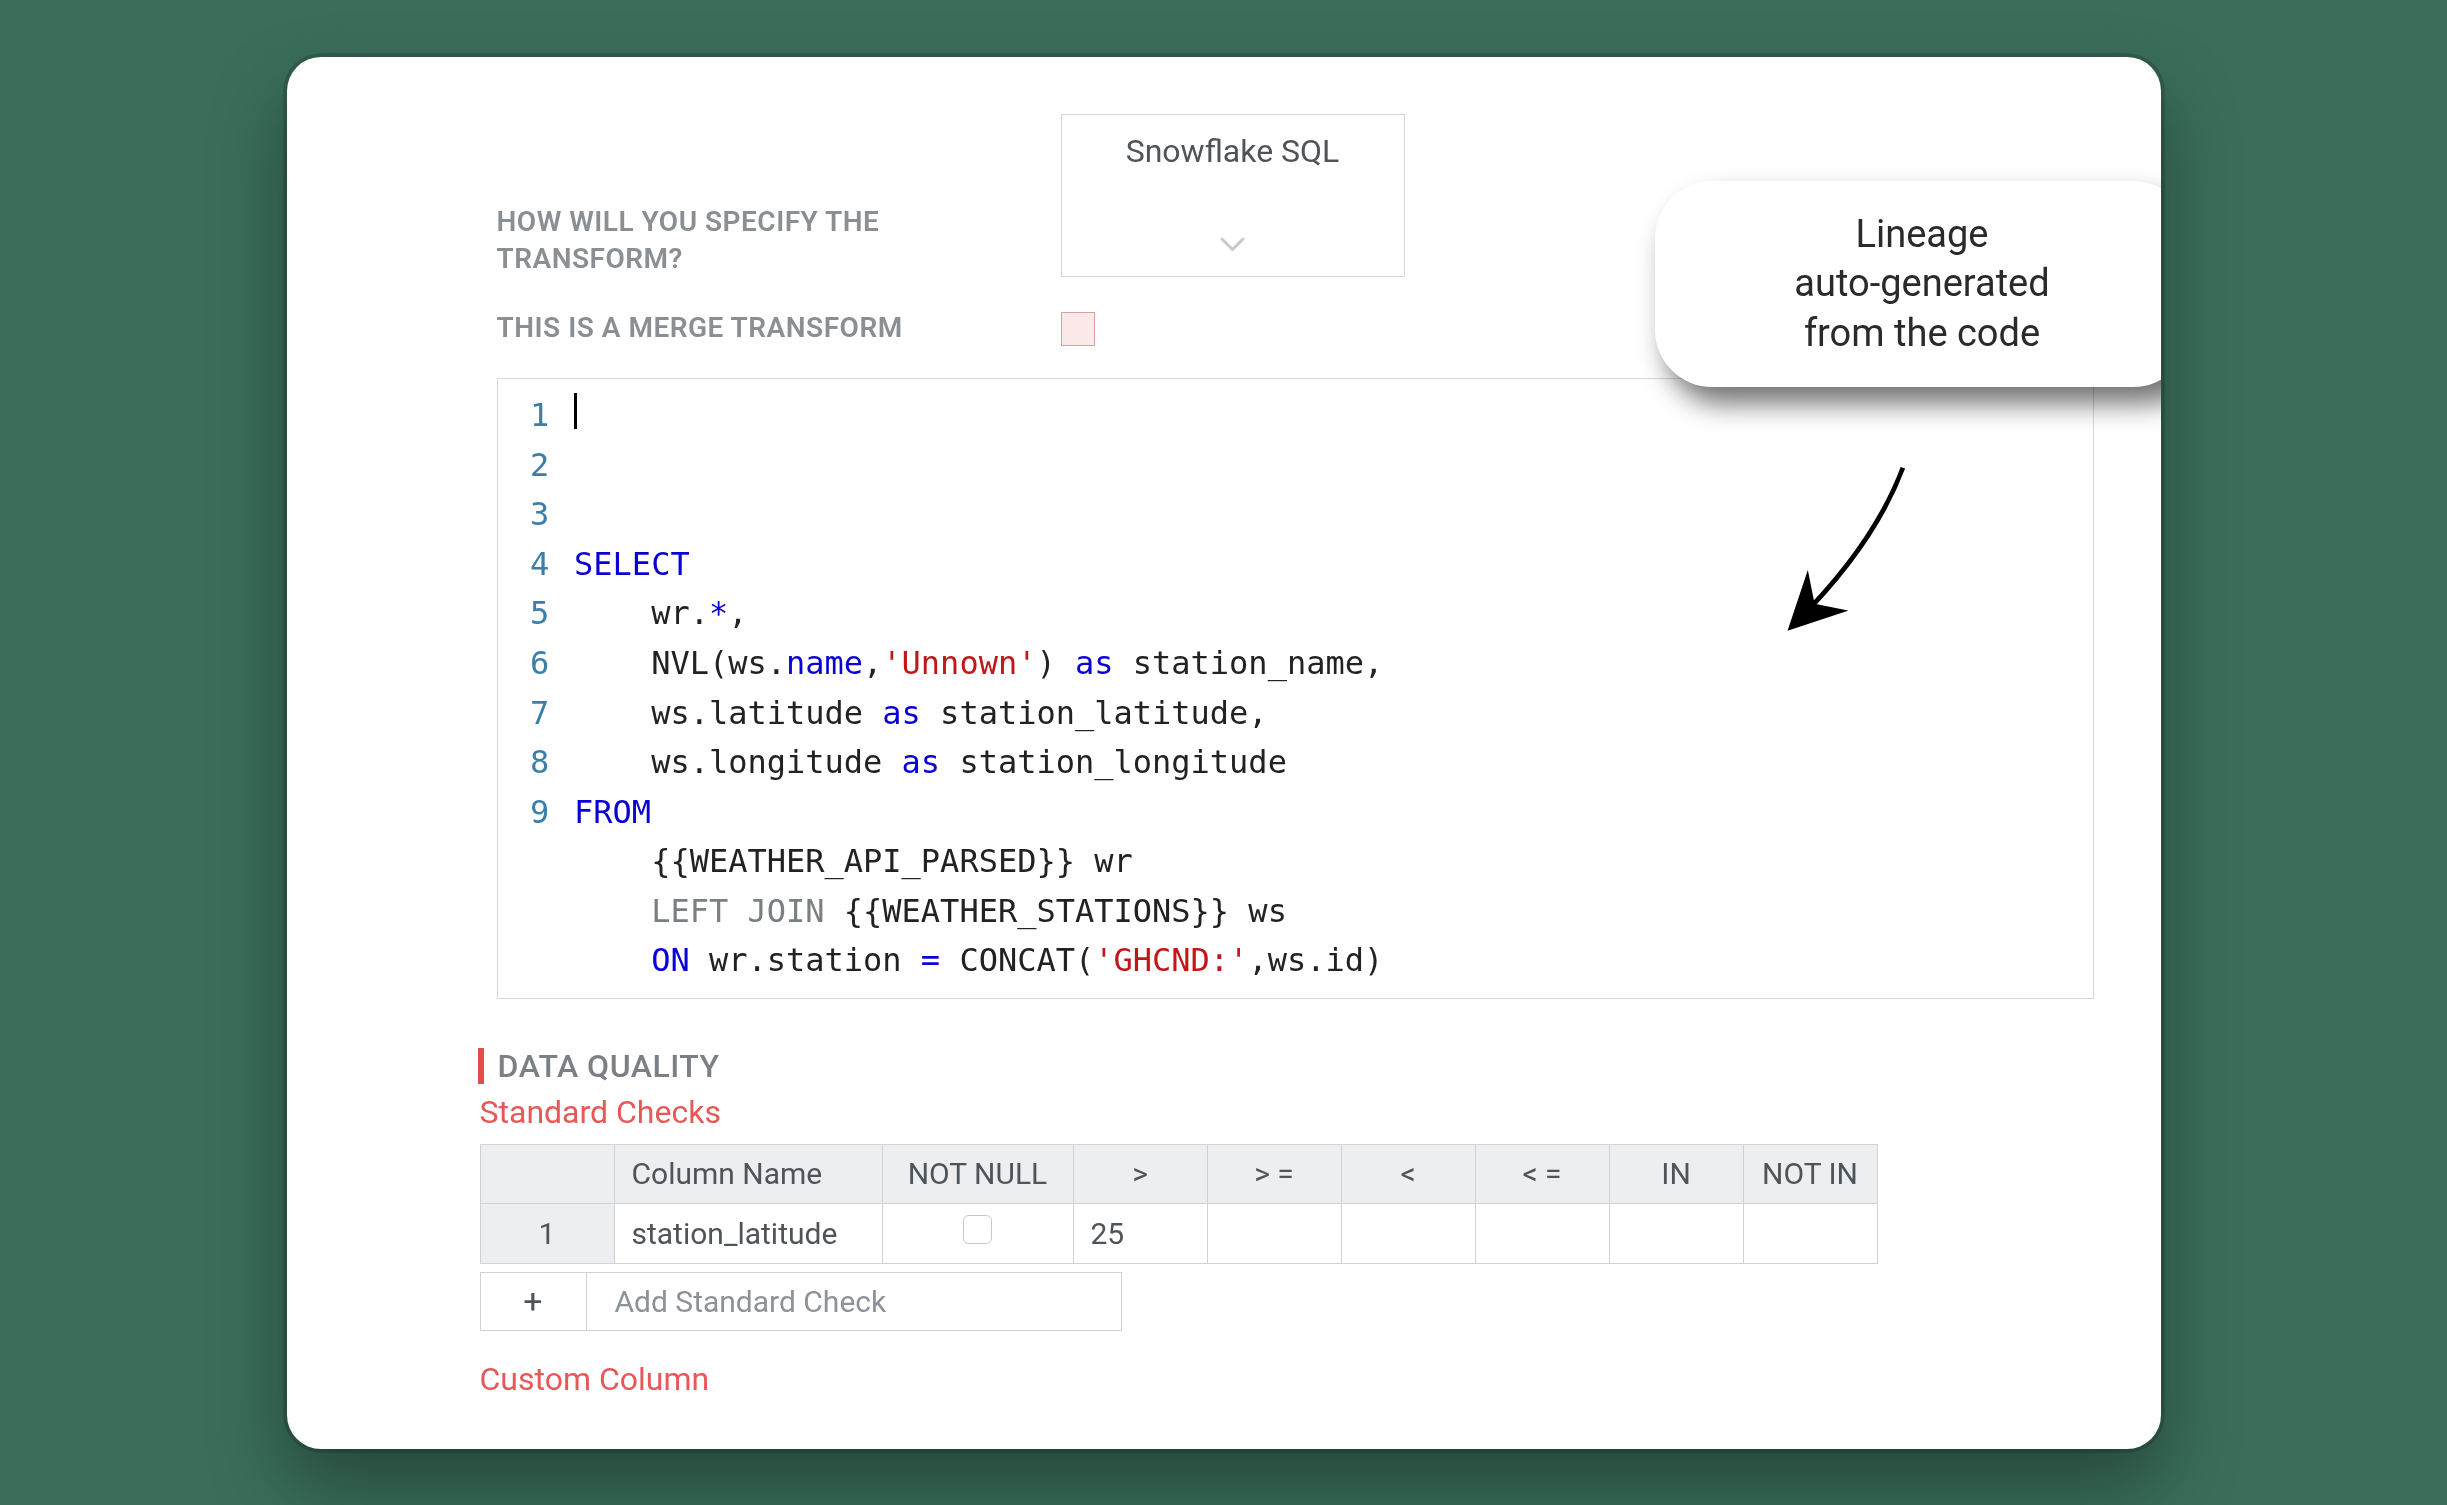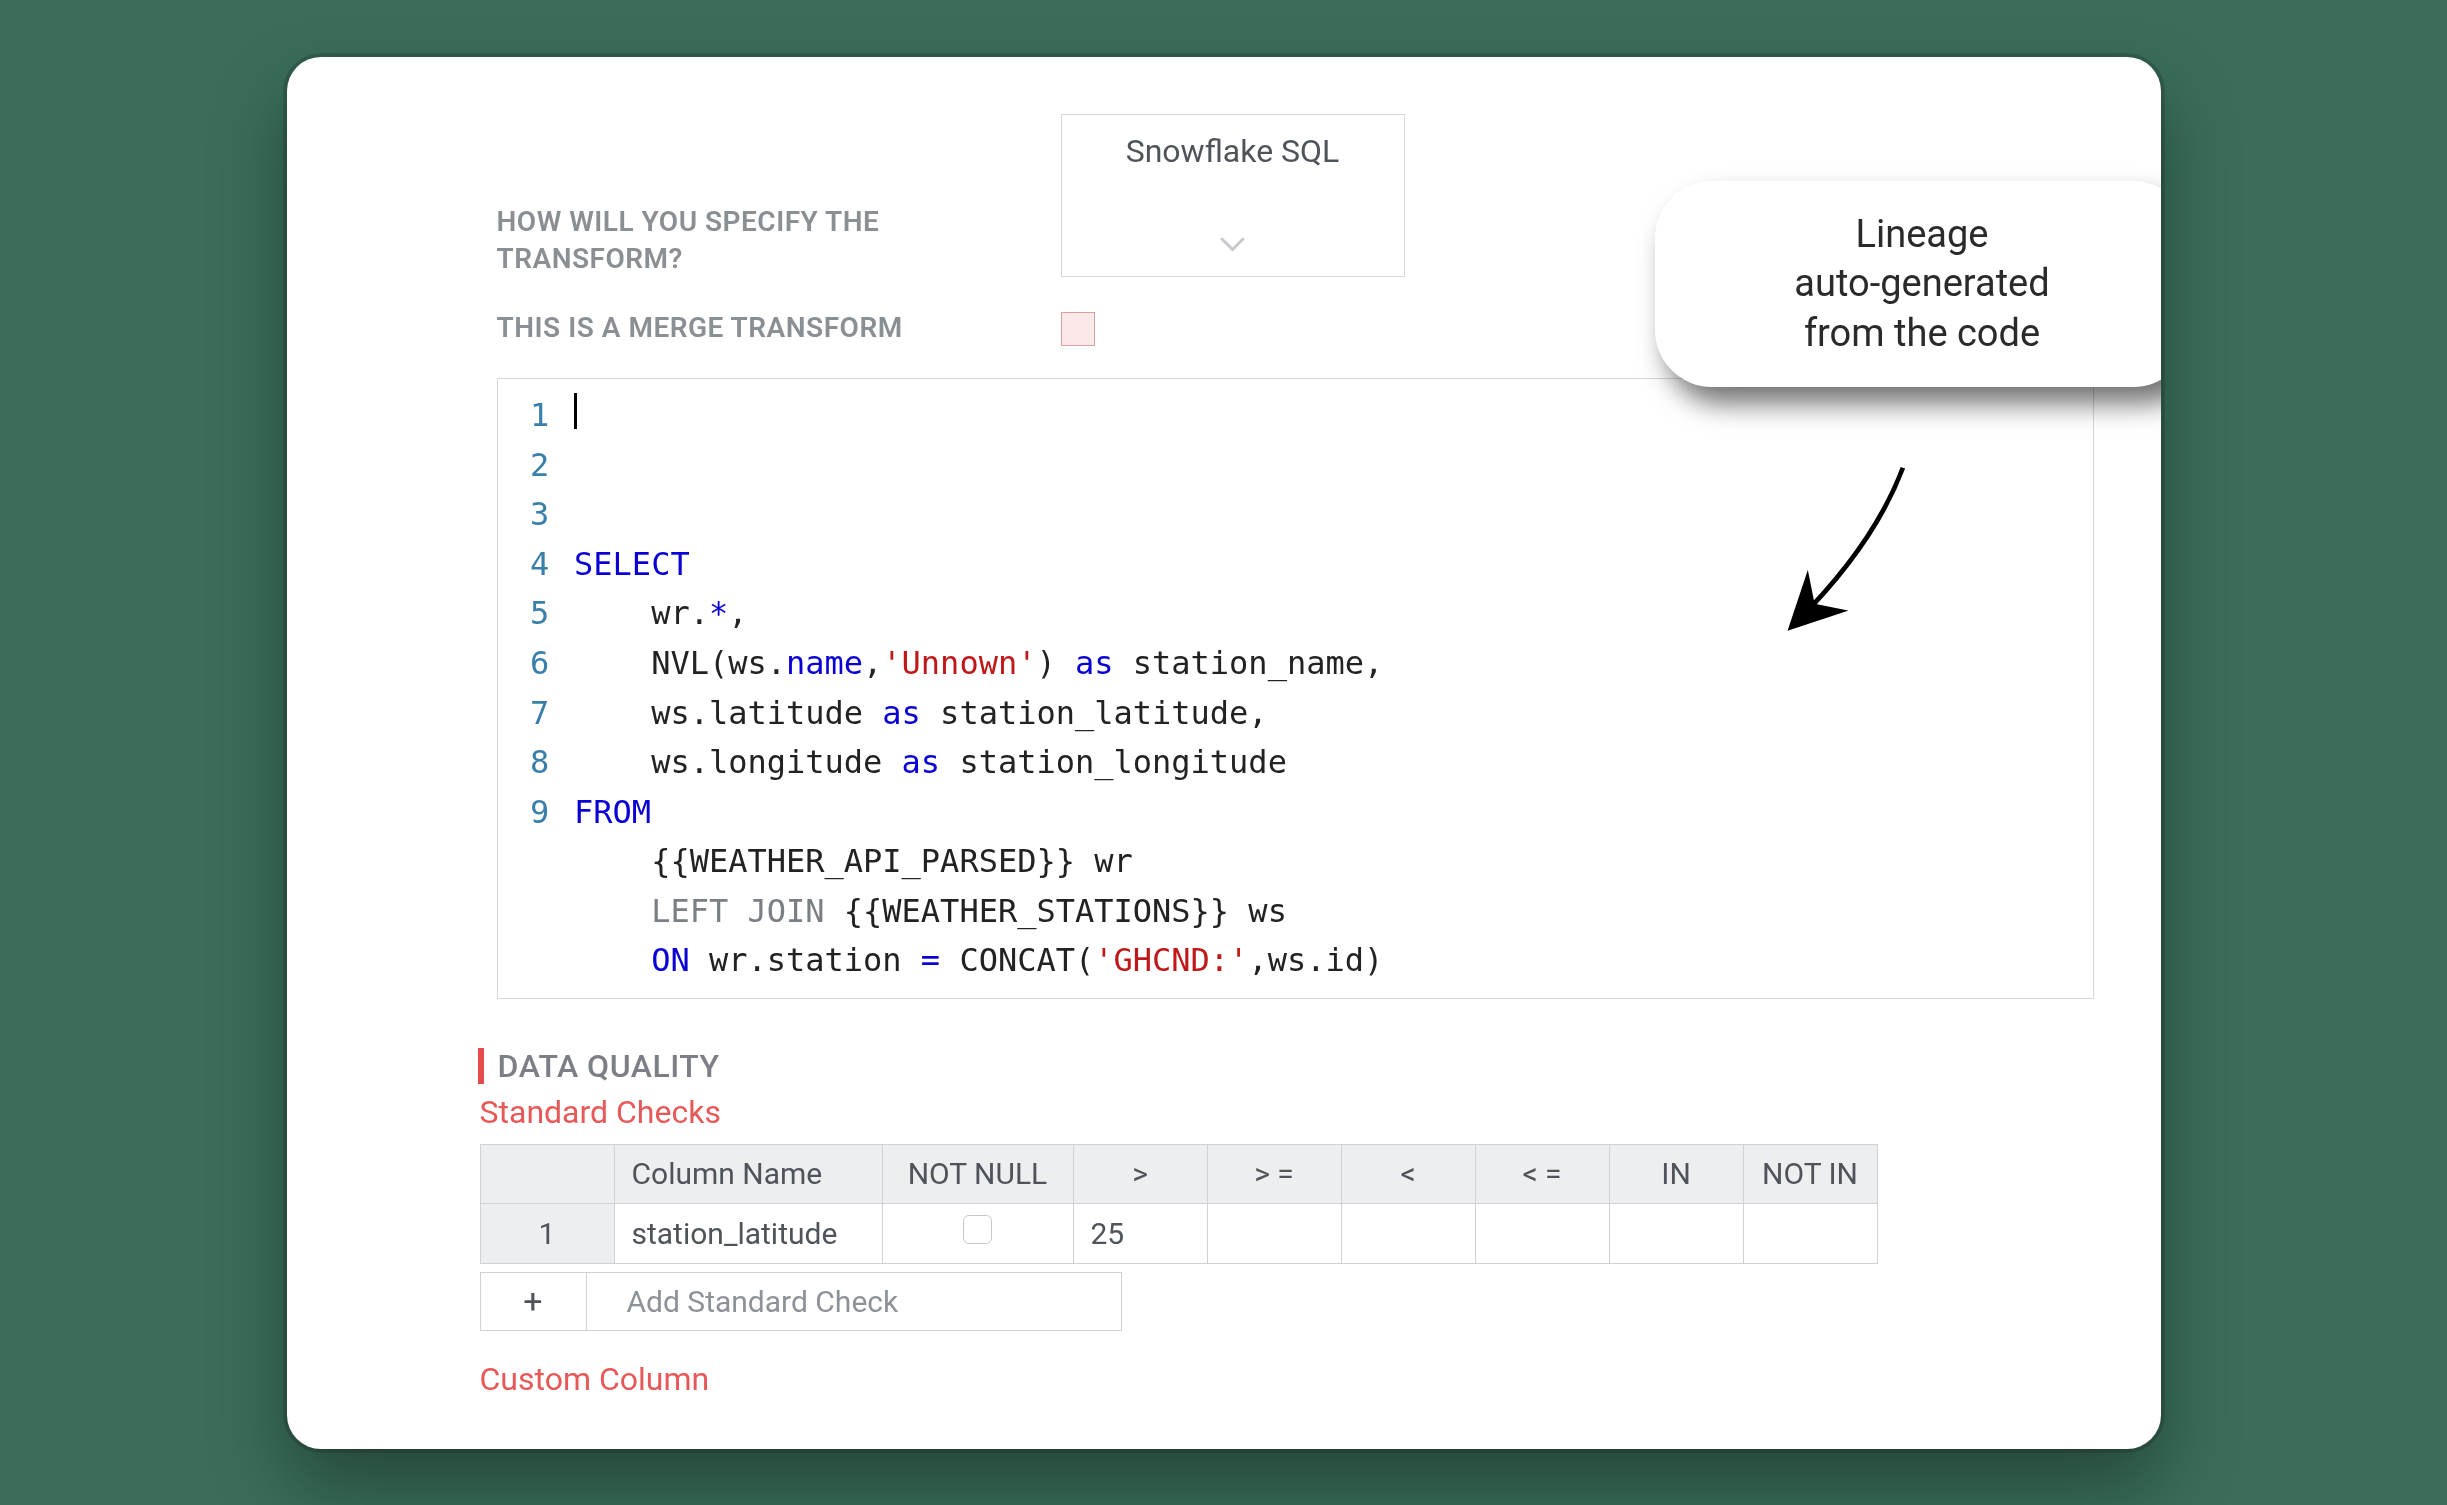--- a/index.html
+++ b/index.html
@@ -153,21 +153,21 @@
     font-size: 34px;
     color: #4f545a;
     cursor: pointer;
     background:#fff;
   }
   .add-row .add-label-cell {
     border: 1.4px solid #cfd3d7;
     border-left: none;
     height: 59px;
     display:flex;align-items:center;
-    padding: 0 40px;
+    padding: 0 28px;
     font-size: 30px;
     color: #8d9298;
     background:#fff;
     min-width: 535px;
     cursor: pointer;
   }
 
   .callout {
     position: absolute;
     top: 124px; right: -29px;

